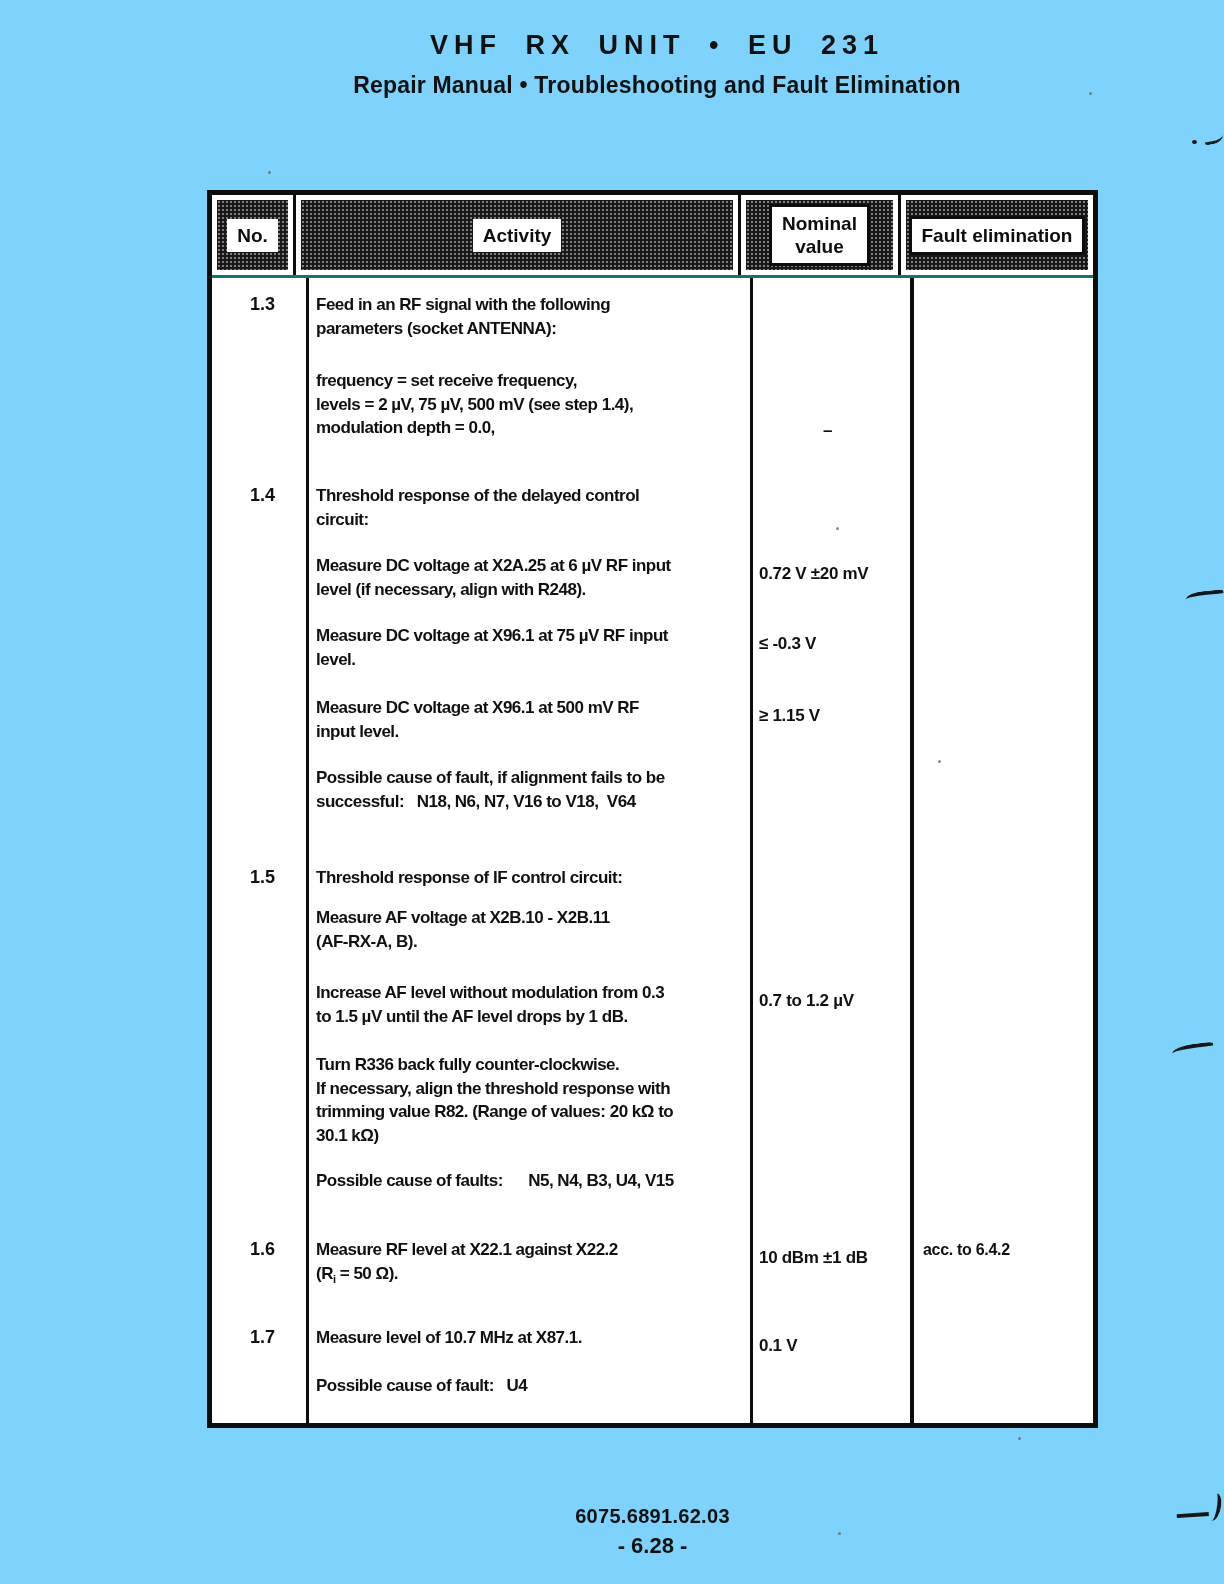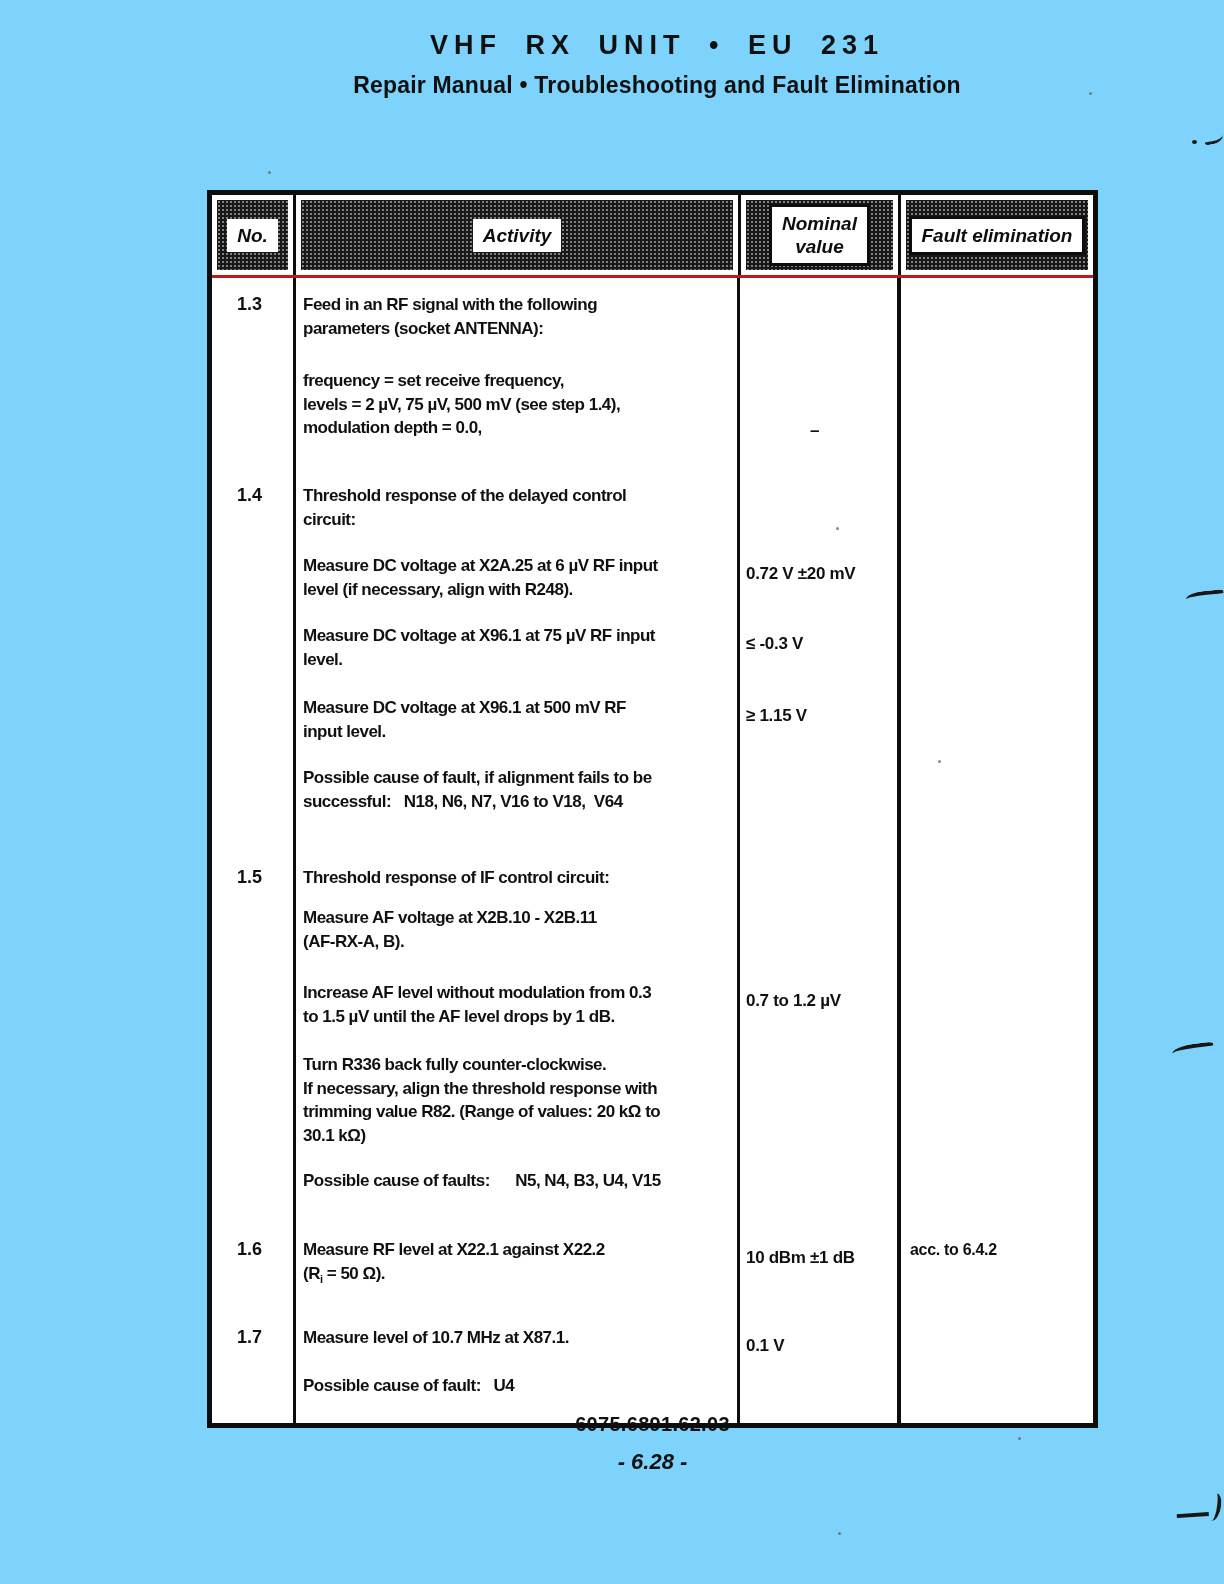--- a/index.html
+++ b/index.html
@@ -13,62 +13,62 @@
     font-size:27px; letter-spacing:6px; word-spacing:10px; white-space:nowrap;
   }
   .subtitle{
     position:absolute; left:90px; top:72px; width:1134px; text-align:center;
     font-size:23px; letter-spacing:0.2px; white-space:nowrap;
   }
   .rtable{
     position:absolute; left:207px; top:190px; width:891px; height:1238px;
     border:5px solid #0d0d0d; box-sizing:border-box; background:#fff;
   }
-  .thead{ display:flex; height:80px; border-bottom:3px solid #b91c1c;font-style:italic; }
+  .thead{ display:flex; height:80px; border-bottom:3px solid #0f766e; }
   .th{ box-sizing:border-box; padding:5px; border-right:3px solid #0d0d0d; }
   .th:last-child{ border-right:none; }
   .th-no{ width:84px; }
   .th-act{ width:445px; }
   .th-nom{ width:160px; }
   .th-fault{ flex:1; }
   .stipple{
     width:100%; height:100%; box-sizing:border-box;
     background-color:#181818;
     background-image:radial-gradient(rgba(255,255,255,0.45) 0.8px, transparent 1.5px);
     background-size:4px 4px;
     display:flex; align-items:center; justify-content:center;
   }
   .hlabel{
     background:#ffffff; color:#0d0d0d; text-align:center;
     font-size:19px; line-height:23px; padding:5px 10px; white-space:pre-line;
   }
   .hlabel.bordered{ border:3px solid #0d0d0d; }
-  .tbody{ position:relative; height:1145px; }
+  .tbody{ position:relative; height:1145px;margin-left:13px; }
   .vline{ position:absolute; top:0; bottom:0; width:3px; background:#0d0d0d; }
   .v1{ left:81px; }
   .v2{ left:525px; }
   .v3{ left:685px; width:4px; }
   .blk{ position:absolute; left:0; width:100%; }
   .no{ position:absolute; left:25px; top:1px; font-size:18px; }
   .act{
     position:absolute; left:91px; top:0; width:436px;
     font-size:17px; line-height:23.5px; letter-spacing:-0.5px; white-space:pre;
   }
   .nom{
     position:absolute; left:534px; top:8px; width:148px;
     font-size:17px; line-height:23.5px; letter-spacing:-0.3px; white-space:pre;
   }
   .fault{
     position:absolute; left:698px; top:0; width:182px;
     font-size:16px; line-height:23.5px; letter-spacing:-0.3px; white-space:pre;
   }
   sub{ font-size:11px; }
-  .footer{ position:absolute; left:207px; top:1413px; width:891px; text-align:center; }
+  .footer{ position:absolute; left:207px; top:1505px; width:891px; text-align:center; }
   .doc-number{ font-size:20px; letter-spacing:0.3px; }
-  .page-number{ font-size:22px; margin-top:13px;font-style:italic; }
+  .page-number{ font-size:22px; margin-top:5px; }
   .artifact{ position:absolute; }
   .speck{ position:absolute; width:3px; height:3px; background:#5a5a5a; border-radius:50%; opacity:0.7; }
   #art-dot1{ left:1192px; top:140px; width:5px; height:4px; background:#1a1a1a; border-radius:50%; }
   #art-check1{ left:1204px; top:131px; width:19px; height:10px; border-bottom:3px solid #1a1a1a; border-radius:0 0 60% 20%; transform:rotate(-10deg); }
   #art-dash1{ left:1186px; top:591px; width:38px; height:8px; border-top:4px solid #161616; border-radius:55% 15% 0 0; transform:rotate(-5deg); }
   #art-dash2{ left:1172px; top:1044px; width:42px; height:8px; border-top:4px solid #161616; border-radius:60% 20% 0 0; transform:rotate(-7deg); }
   #art-dash3{ left:1177px; top:1513px; width:32px; height:6px; border-top:4px solid #161616; transform:rotate(-4deg); }
   #art-hook1{ left:1207px; top:1493px; width:10px; height:28px; border-right:4px solid #161616; border-radius:0 40% 60% 0; transform:rotate(6deg); }
 </style>
 </head>

